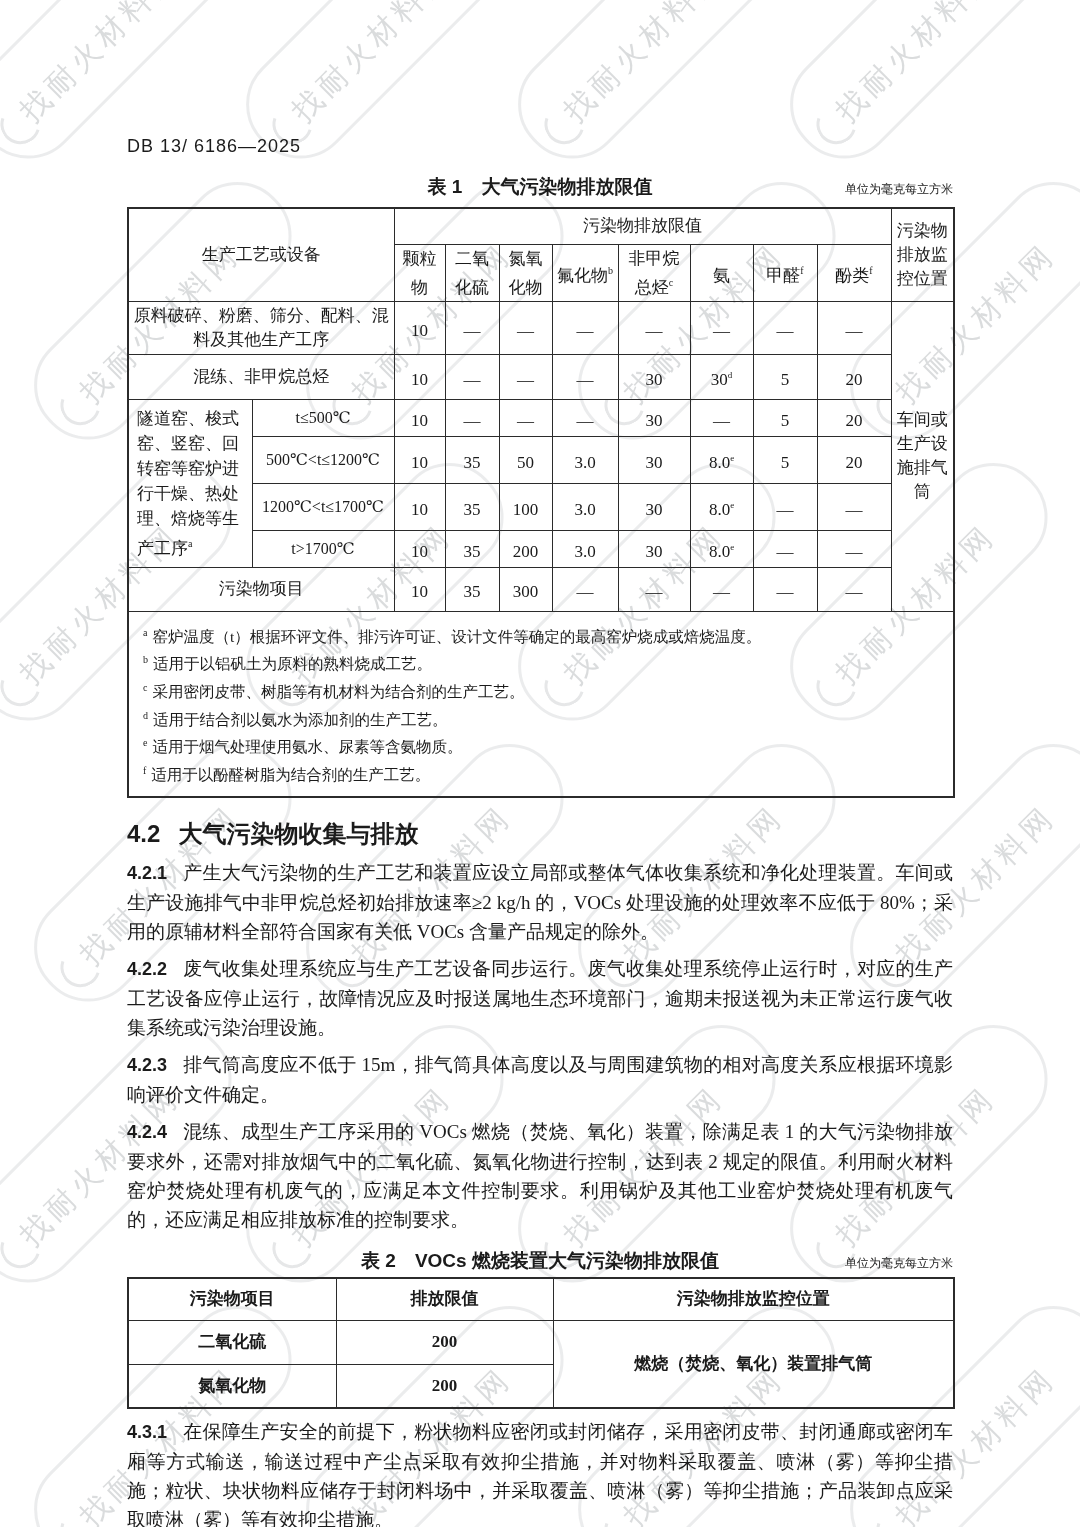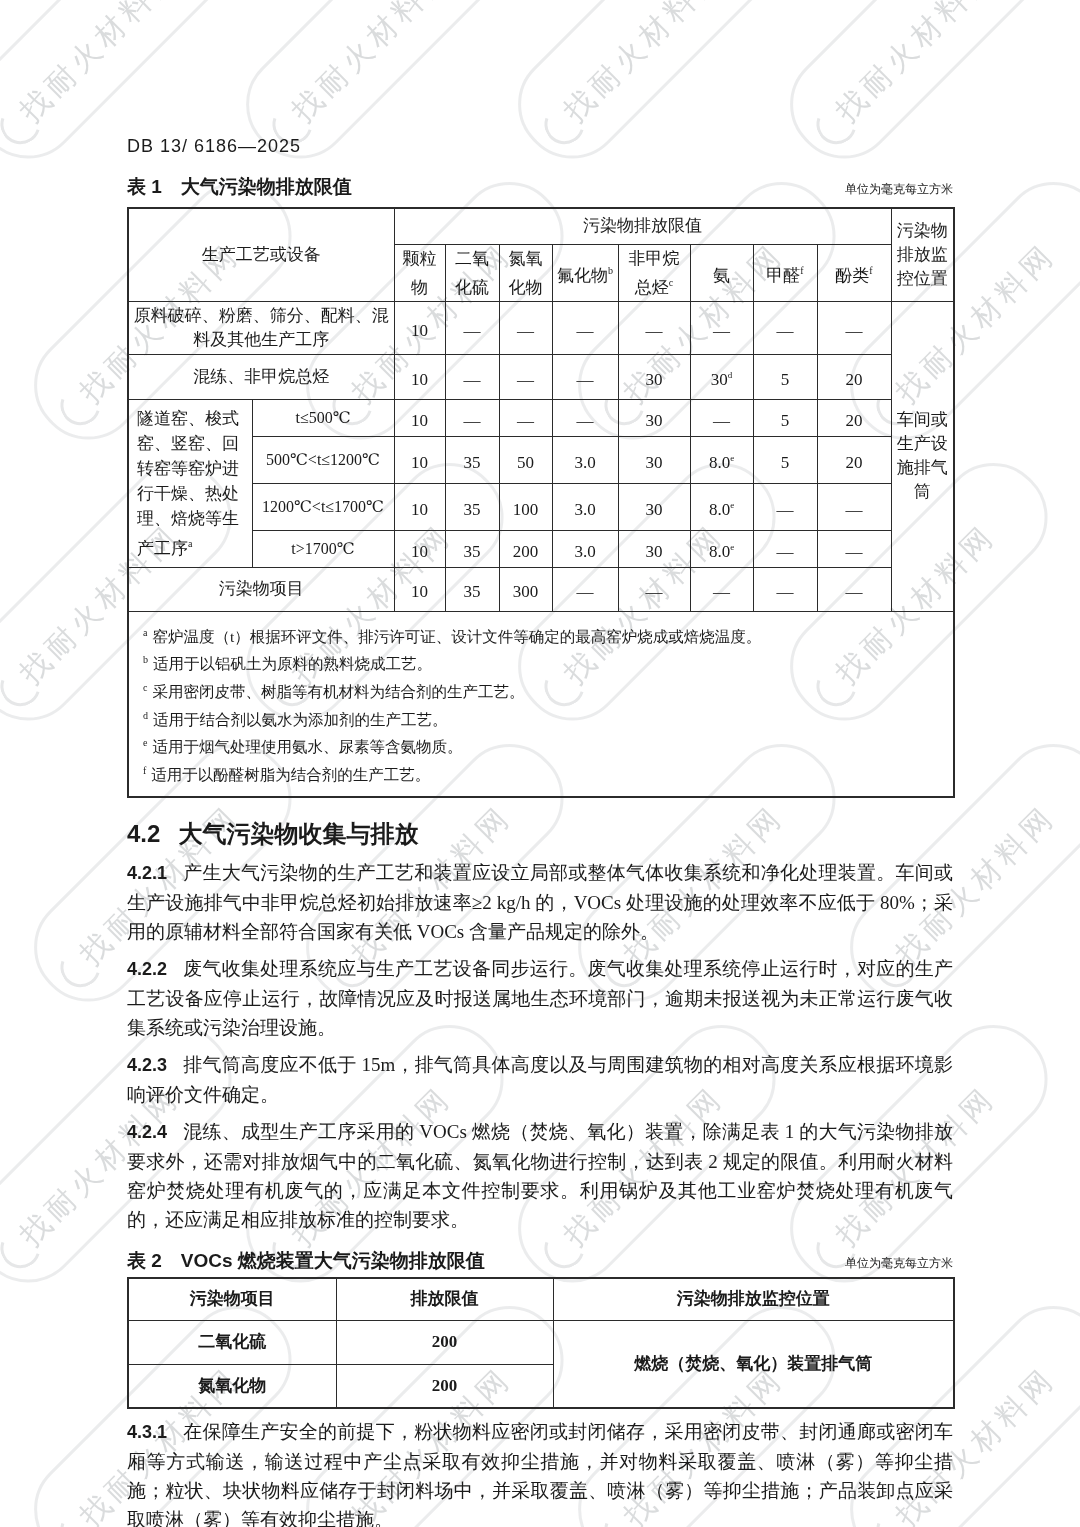--- a/index.html
+++ b/index.html
@@ -30,21 +30,21 @@
   }
 
   
   .content { position:absolute; left:127px; top:0; width:826px; z-index:1; }
 
   .docnum {
     margin-top:136px; font-size:18px; letter-spacing:1px;
     font-family:"Liberation Sans","DejaVu Sans",sans-serif;
   }
 
-  .tcap { position:relative; text-align:left; margin-top:17px; height:26px;
+  .tcap { position:relative; text-align:center; margin-top:17px; height:26px;
           font-family:"Liberation Sans","DejaVu Sans",sans-serif; }
   .tcap-title { font-weight:bold; font-size:19px; }
   .tcap-unit  { position:absolute; right:0; bottom:2px; font-size:12px; font-weight:normal;
                 font-family:"Liberation Serif","DejaVu Serif",serif; }
 
   table { border-collapse:collapse; table-layout:fixed; width:826px; background:transparent; }
   .t1 { margin-top:7px; border:2px solid #2b2b2b; }
   .t2 { margin-top:3px; border:2px solid #2b2b2b;font-weight:bold; }
   td { border:1px solid #2b2b2b; text-align:center; vertical-align:middle;
        font-size:17px; line-height:24px; padding:2px 4px; }

